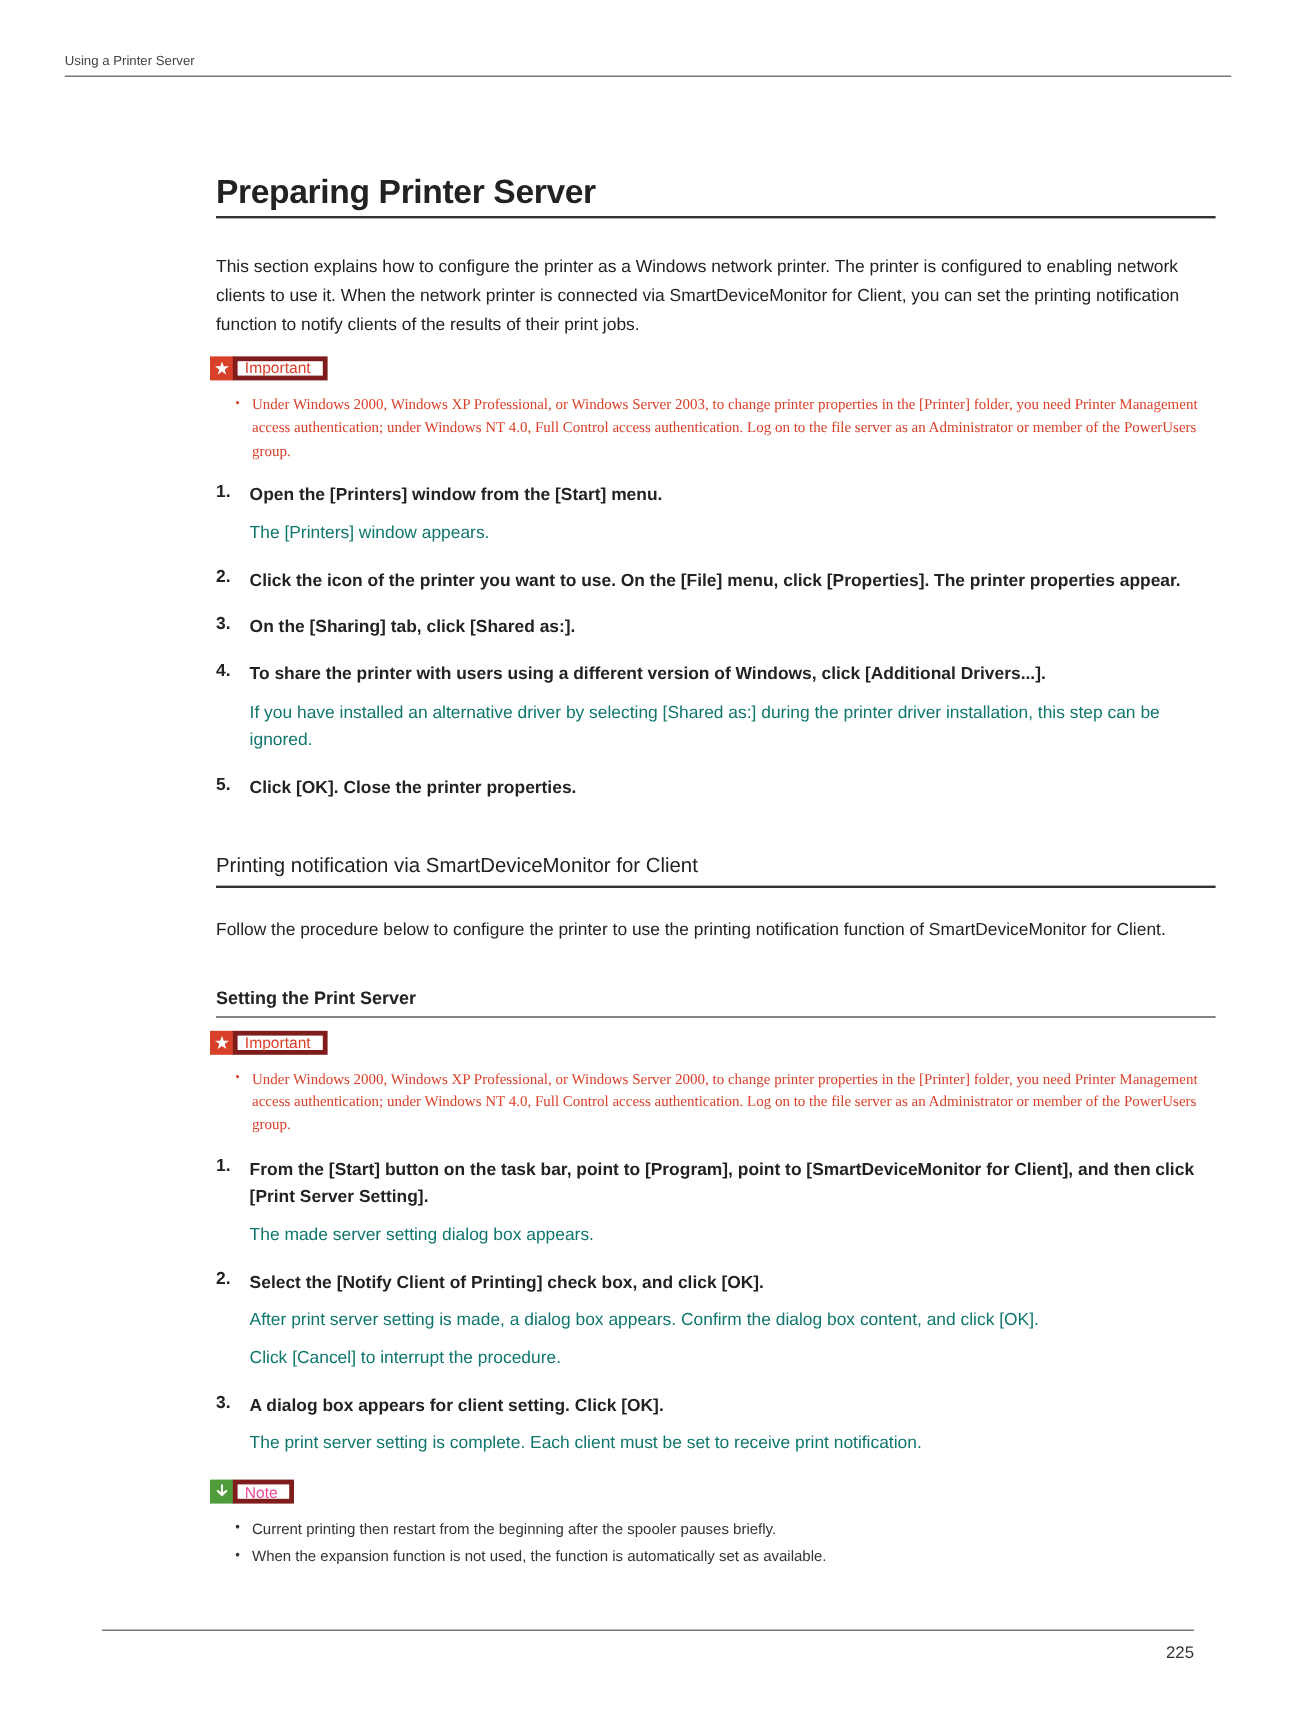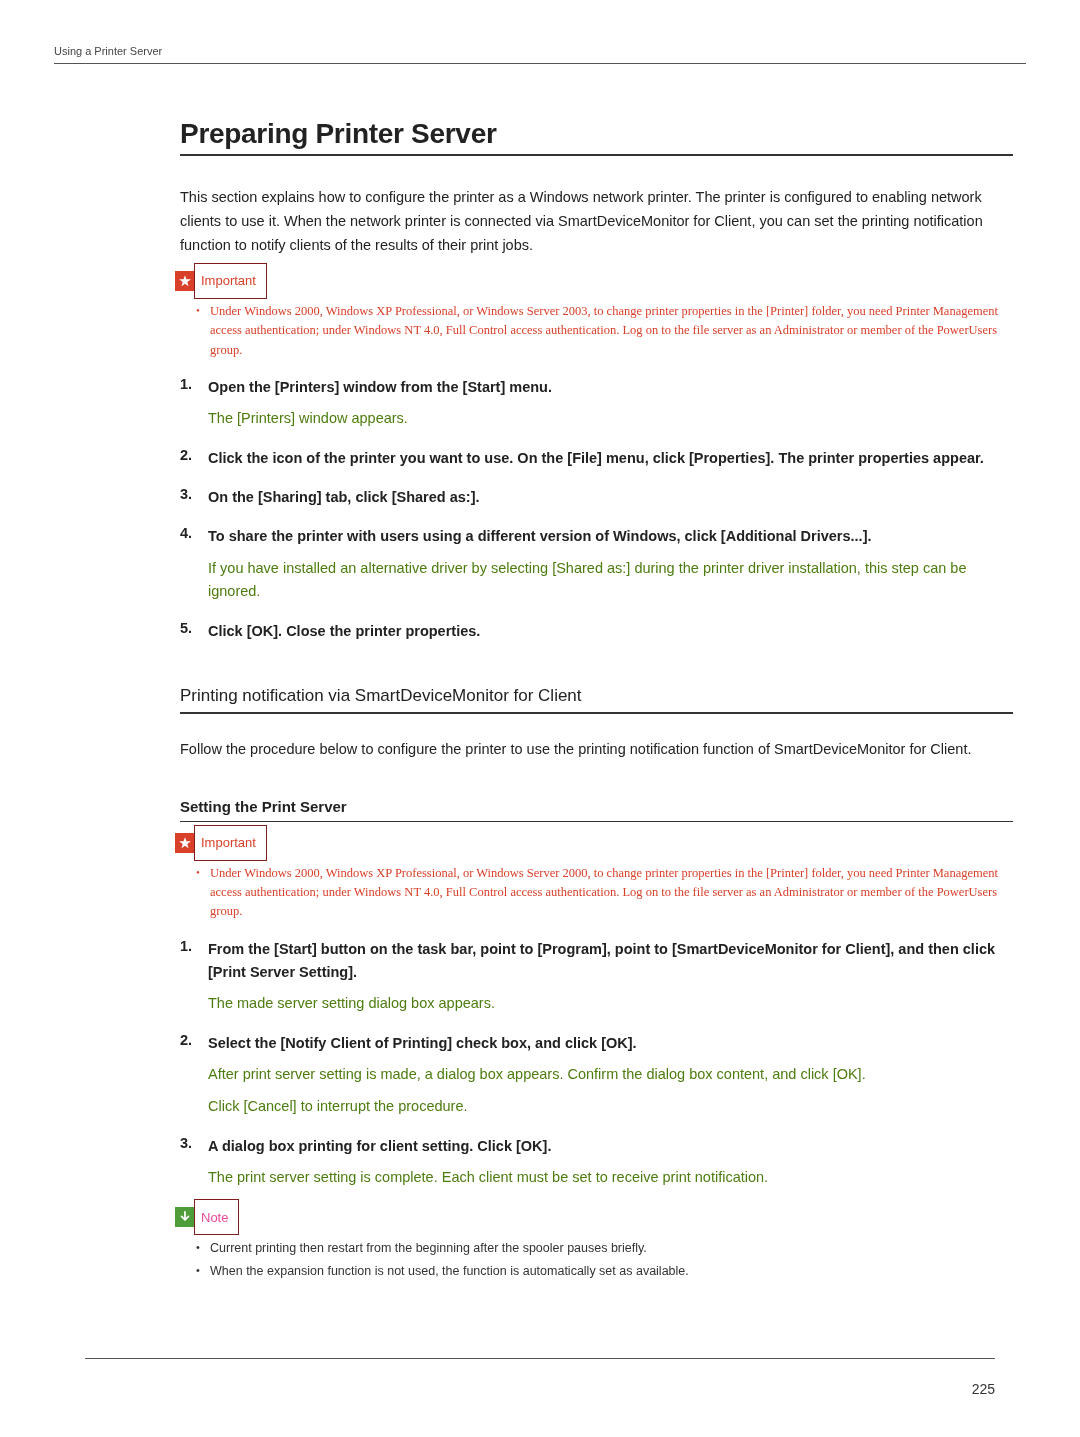--- a/index.html
+++ b/index.html
@@ -1,49 +1,49 @@
 <!DOCTYPE html>
 <html><head>
 <meta charset="utf-8">
 <style>
   * { box-sizing: border-box; margin: 0; padding: 0; }
   html, body { width: 1080px; background: #fff; font-family: "Segoe UI", Arial, sans-serif; color: #222; }
   .page { width: 1080px; min-height: 1437px; position: relative; padding: 45px 0 0 0; }
   .header-area { padding: 0 54px; }
   .running-head { font-size: 11px; color: #444; margin-bottom: 6px; }
   .top-rule { border: none; border-top: 1px solid #555; margin: 0 0 0 0; }
-  .content { padding: 0 67px 0 180px; margin-top: 54px; }
+  .content { padding: 0 67px 0 180px; margin-top: 80px; }
   .h1 { font-size: 28px; font-weight: 700; color: #222; letter-spacing: -0.3px; margin-bottom: 4px; }
   .h1-rule { border: none; border-top: 2.5px solid #333; margin-bottom: 30px; }
   .para { font-size: 14.5px; line-height: 1.65; color: #222; margin-bottom: 12px; }
   .callout { display: flex; align-items: center; height: 22px; margin-top: 10px; margin-bottom: 10px; margin-left: -5px; }
   .callout-icon { width: 20px; height: 20px; display: flex; align-items: center; justify-content: center; margin-right: 0; }
   .callout-icon.star { background: #d9402a; }
   .callout-icon.arrow { background: #4f9d3a; }
-  .callout-label { border: 1px solid #7f1d1d; padding: 1px 10px 1px 6px; font-size: 13px; height: 36px; display: flex; align-items: center; margin-left: -1px; }
+  .callout-label { border: 4px solid #7f1d1d; padding: 1px 10px 1px 6px; font-size: 13px; height: 20px; display: flex; align-items: center; margin-left: -1px; }
   .callout-label.red { color: #d9402a; }
   .callout-label.green { color: #ec4899; }
   .red-bullets { margin: 6px 0 16px 0; padding-left: 30px; font-family: Liberation Serif, serif; }
   .red-bullets li { list-style: none; position: relative; font-size: 12.5px; line-height: 1.55; color: #d9402a; margin-bottom: 4px; }
   .red-bullets li::before { content: "•"; position: absolute; left: -14px; top: 0; color: #d9402a; font-size: 11px; }
   .gray-bullets { margin: 8px 0 16px 0; padding-left: 30px; }
   .gray-bullets li { list-style: none; position: relative; font-size: 12.5px; line-height: 1.7; color: #333; margin-bottom: 2px; }
   .gray-bullets li::before { content: "•"; position: absolute; left: -14px; top: 0; color: #333; font-size: 11px; }
   ol.steps { list-style: none; padding-left: 28px; margin-top: 4px; }
   ol.steps > li { position: relative; margin-bottom: 16px; }
   ol.steps > li .num { position: absolute; left: -28px; top: 0; font-size: 14.5px; font-weight: 700; color: #222; }
   ol.steps > li .step-head { font-size: 14.5px; font-weight: 700; color: #222; line-height: 1.6; }
-  ol.steps > li .step-body { font-size: 14.5px; color: #4d7c0f; line-height: 1.65; margin-top: 8px; }
+  ol.steps > li .step-body { font-size: 14.5px; color: #0f766e; line-height: 1.65; margin-top: 8px; }
   .h2-wrap { margin-top: 42px; }
   .h2 { font-size: 17px; font-weight: 400; color: #222; margin-bottom: 6px; }
   .h2-rule { border: none; border-top: 2px solid #333; margin-bottom: 24px; }
   .h3-wrap { margin-top: 36px; }
   .h3 { font-size: 15px; font-weight: 700; color: #222; margin-bottom: 6px; }
   .h3-rule { border: none; border-top: 1px solid #333; }
-  .page-num { position: absolute; right: 85px; bottom: 40px; font-size: 14px; color: #333; }
+  .page-num { position: absolute; right: 85px; bottom: 52px; font-size: 14px; color: #333; }
   .bottom-rule { position: absolute; left: 85px; right: 85px; bottom: 78px; border: none; border-top: 1px solid #555; }
   .callout-block { padding-left: 0; margin-left: -5px; }
 </style>
 </head>
 <body>
 
 <div class="page">
 
   <div class="header-area">
     <div class="running-head">Using a Printer Server</div>
@@ -125,21 +125,21 @@
         <div class="step-body">The made server setting dialog box appears.</div>
       </li>
       <li>
         <span class="num">2.</span>
         <div class="step-head">Select the [Notify Client of Printing] check box, and click [OK].</div>
         <div class="step-body">After print server setting is made, a dialog box appears. Confirm the dialog box content, and click [OK].</div>
         <div class="step-body">Click [Cancel] to interrupt the procedure.</div>
       </li>
       <li>
         <span class="num">3.</span>
-        <div class="step-head">A dialog box printing for client setting. Click [OK].</div>
+        <div class="step-head">A dialog box appears for client setting. Click [OK].</div>
         <div class="step-body">The print server setting is complete. Each client must be set to receive print notification.</div>
       </li>
     </ol>
 
     <div class="callout callout-block">
       <span class="callout-icon arrow">
         <svg width="14" height="14" viewBox="0 0 24 24">
             <path d="M12 3v14M6 11l6 6 6-6" stroke="#fff" stroke-width="3" fill="none" stroke-linecap="round" stroke-linejoin="round"></path>
           </svg>
       </span>

